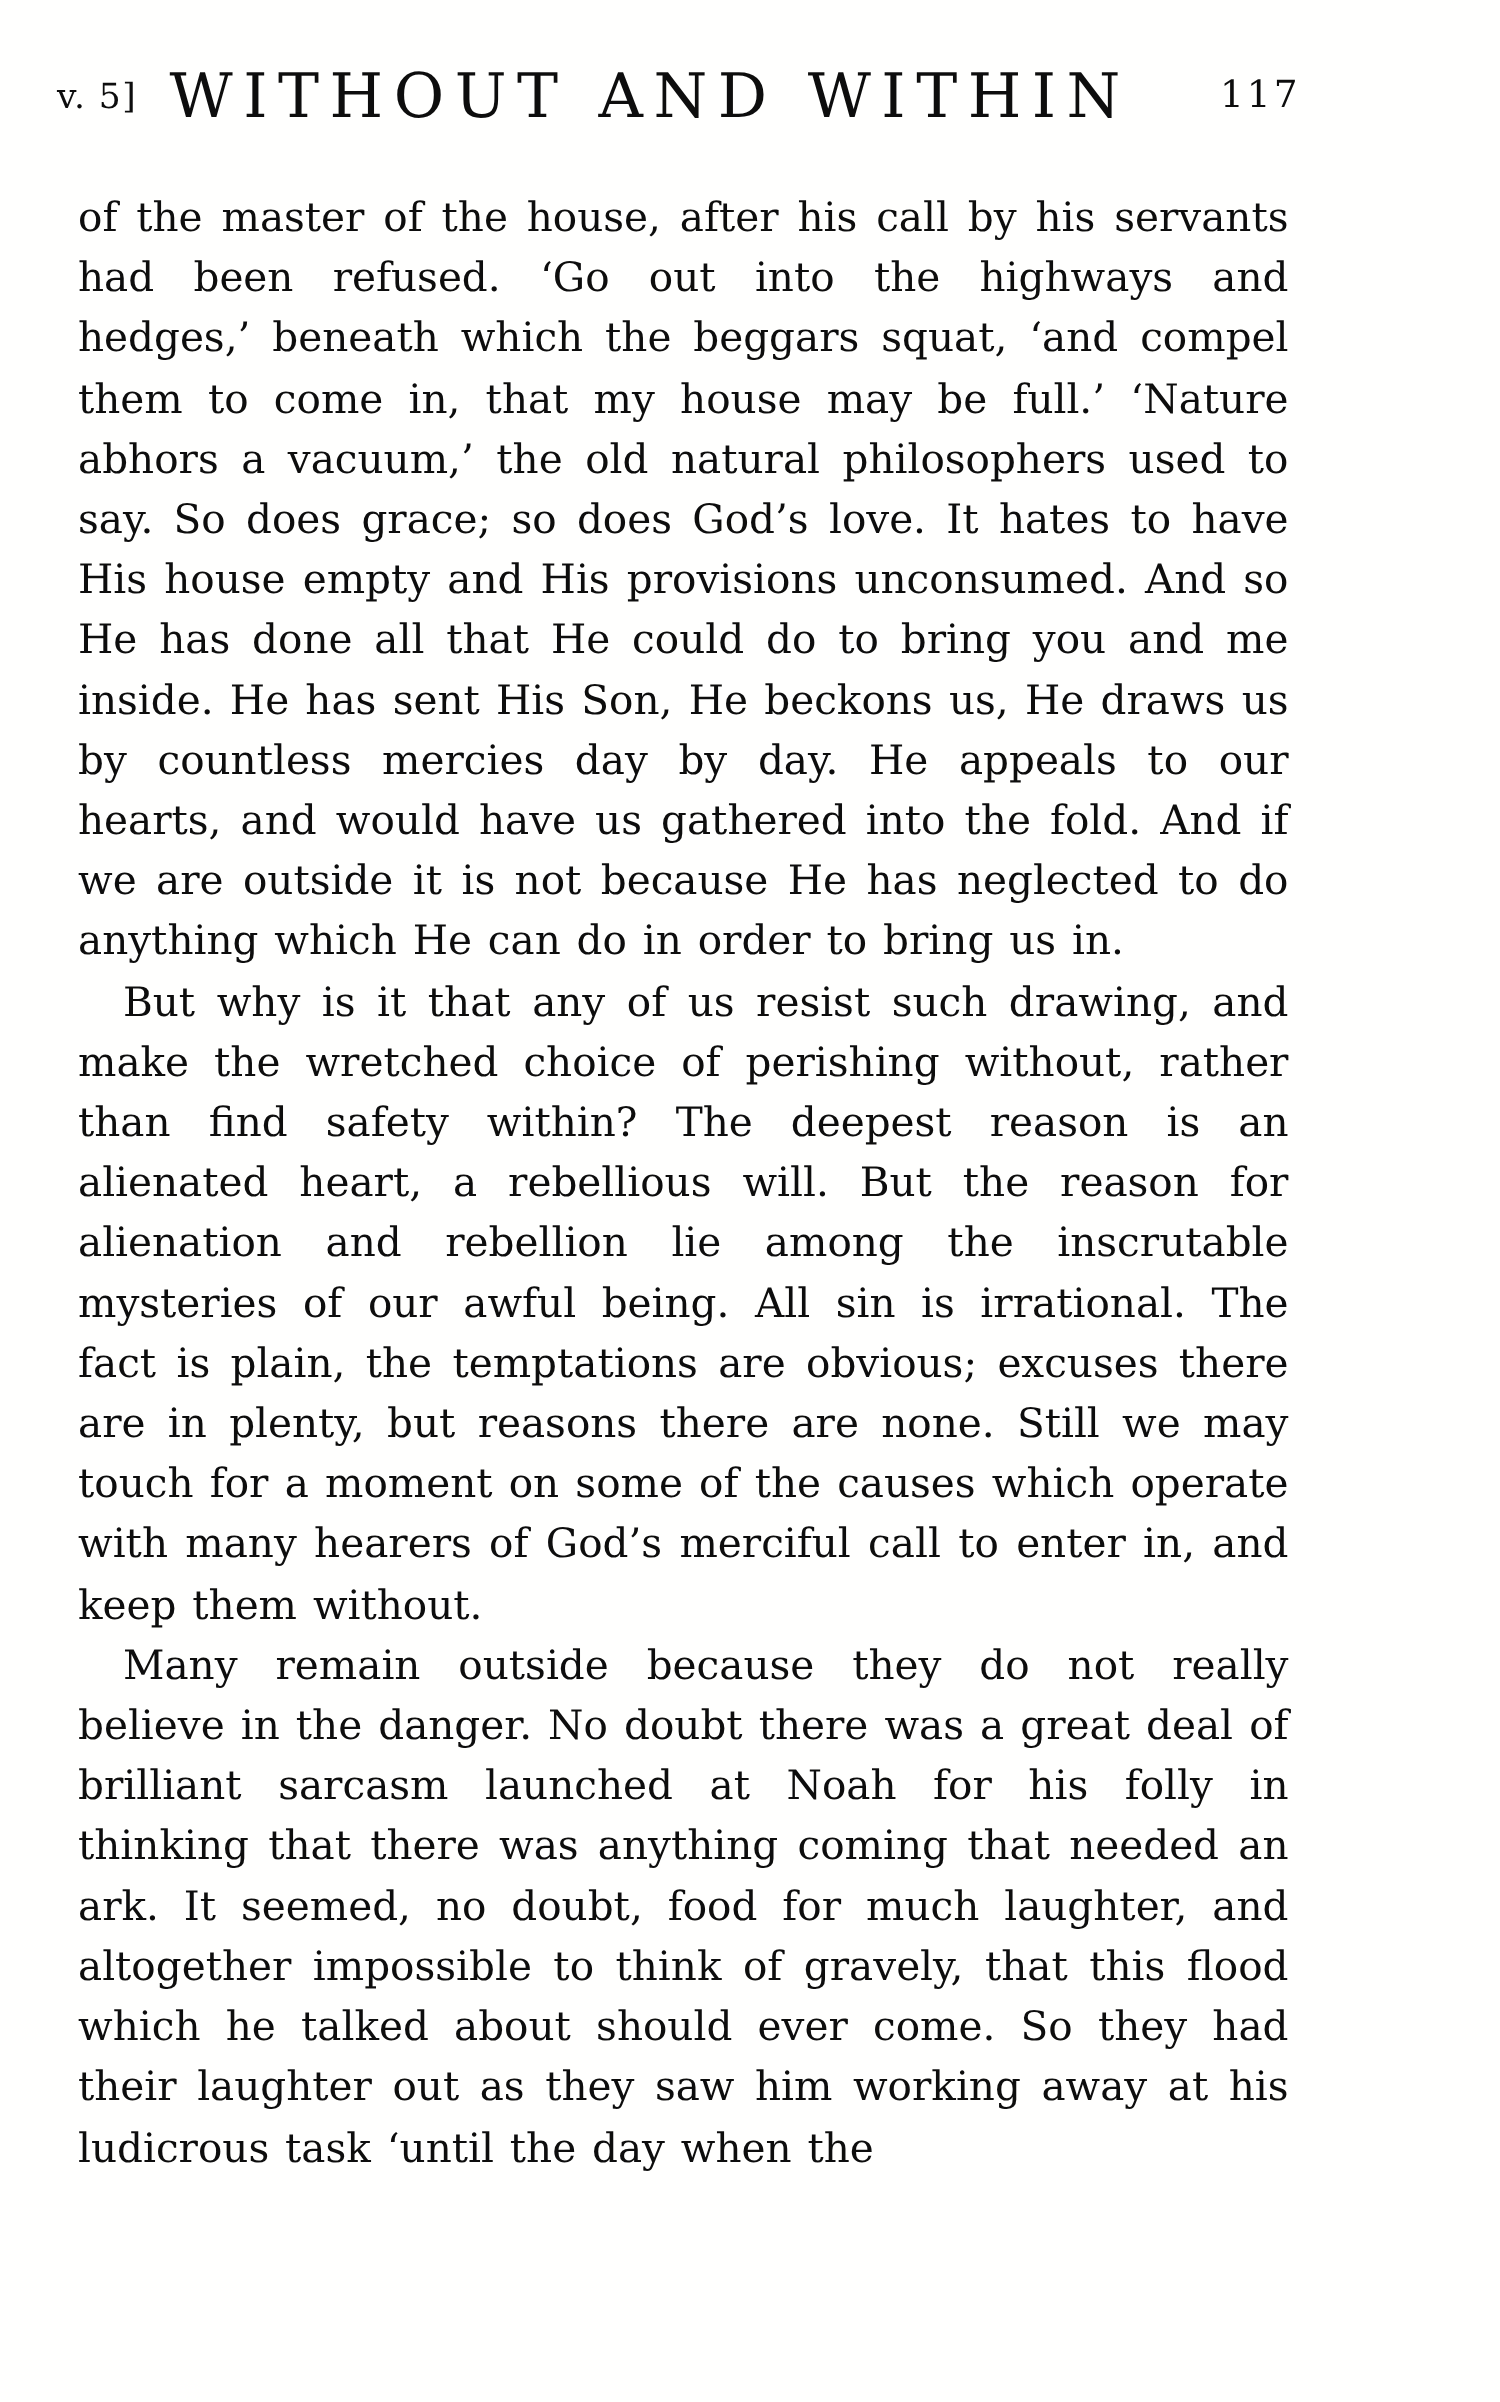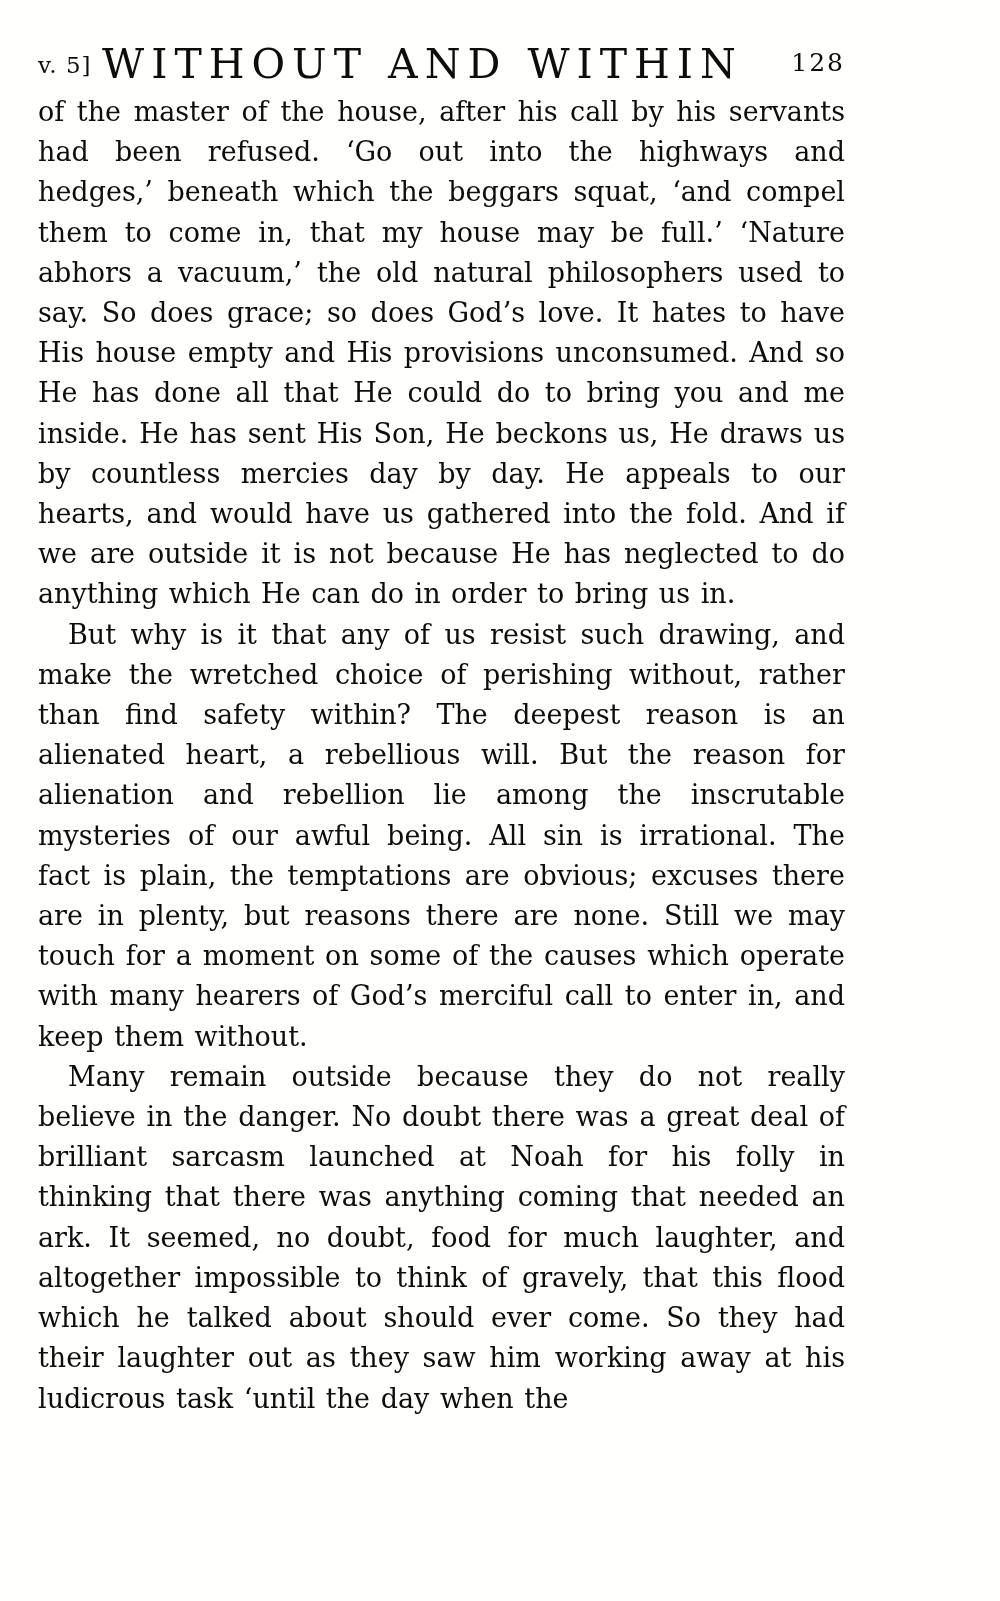--- a/index.html
+++ b/index.html
@@ -12,21 +12,21 @@
     width: 1000px;
     height: 1601px;
     background: #fffffe;
     overflow: hidden;
     font-family: "DejaVu Serif", "Liberation Serif", serif;
     color: #0d0d0d;
   }
   .page-header {
     position: relative;
     margin: 40px 0 0 0;
-    padding-left: 38px;
+    padding-left: 60px;
     width: 807px;
     height: 52px;
     text-decoration: underline;
   }
   .verse-ref {
     position: absolute;
     left: 38px;
     top: 12px;
     font-size: 23px;
     letter-spacing: 1px;
@@ -42,22 +42,22 @@
     white-space: nowrap;
   }
   .page-number {
     position: absolute;
     right: 0;
     top: 8px;
     font-size: 25px;
     letter-spacing: 2px;
   }
   .text-block {
-    margin-top: 0;
-    padding-left: 38px;
+    margin-top: 34px;
+    padding-left: 52px;
     width: 807px;
     font-size: 27px;
     line-height: 40.2px;
     text-align: justify;
     word-spacing: 2px;
   }
   .text-block p {
     margin: 0;
     padding: 0;
   }
@@ -66,21 +66,21 @@
   }
 </style>
 </head>
 <body>
 
 <div class="page">
 
   <div class="page-header">
     <span class="verse-ref">v. 5]</span>
     <span class="running-title">WITHOUT AND WITHIN</span>
-    <span class="page-number">128</span>
+    <span class="page-number">117</span>
   </div>
 
   <div class="text-block">
     <p>of the master of the house, after his call by his servants had been refused. ‘Go out into the highways and hedges,’ beneath which the beggars squat, ‘and compel them to come in, that my house may be full.’ ‘Nature abhors a vacuum,’ the old natural philosophers used to say. So does grace; so does God’s love. It hates to have His house empty and His provisions unconsumed. And so He has done all that He could do to bring you and me inside. He has sent His Son, He beckons us, He draws us by countless mercies day by day. He appeals to our hearts, and would have us gathered into the fold. And if we are outside it is not because He has neglected to do anything which He can do in order to bring us in.</p>
     <p class="indented">But why is it that any of us resist such drawing, and make the wretched choice of perishing without, rather than find safety within? The deepest reason is an alienated heart, a rebellious will. But the reason for alienation and rebellion lie among the inscrutable mysteries of our awful being. All sin is irrational. The fact is plain, the temptations are obvious; excuses there are in plenty, but reasons there are none. Still we may touch for a moment on some of the causes which operate with many hearers of God’s merciful call to enter in, and keep them without.</p>
     <p class="indented">Many remain outside because they do not really believe in the danger. No doubt there was a great deal of brilliant sarcasm launched at Noah for his folly in thinking that there was anything coming that needed an ark. It seemed, no doubt, food for much laughter, and altogether impossible to think of gravely, that this flood which he talked about should ever come. So they had their laughter out as they saw him working away at his ludicrous task ‘until the day when the</p>
   </div>
 
 </div>
 

